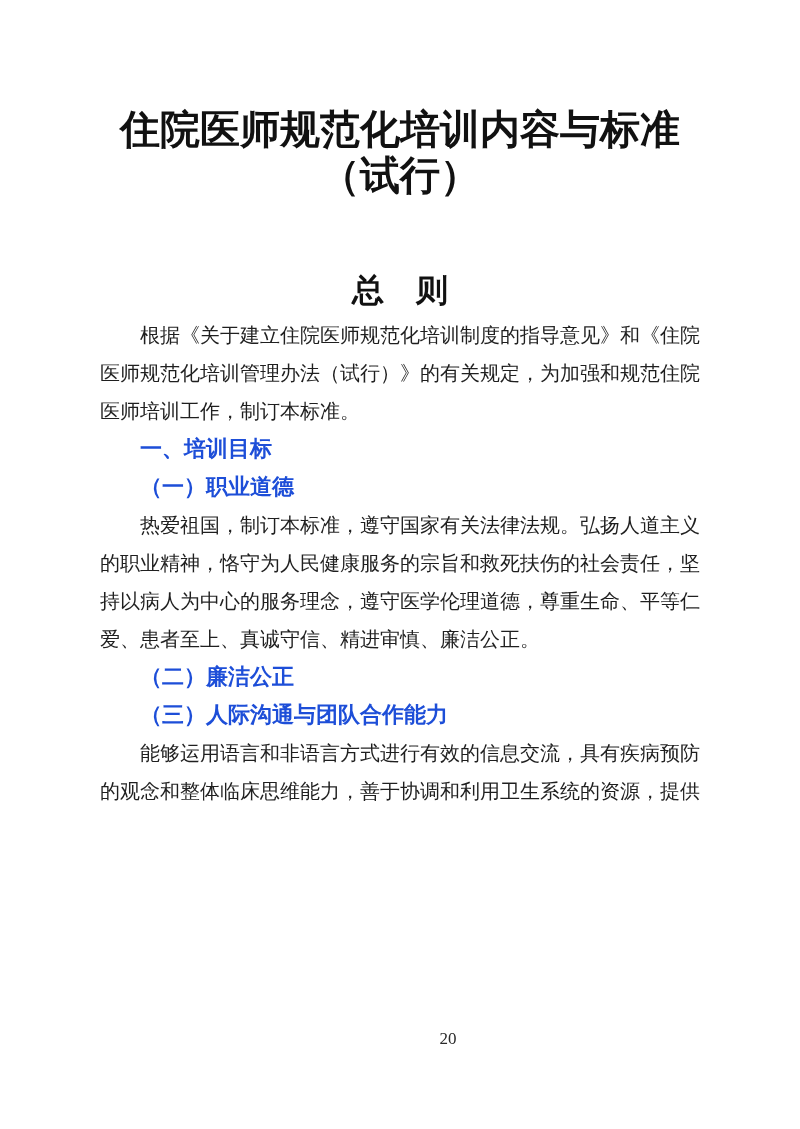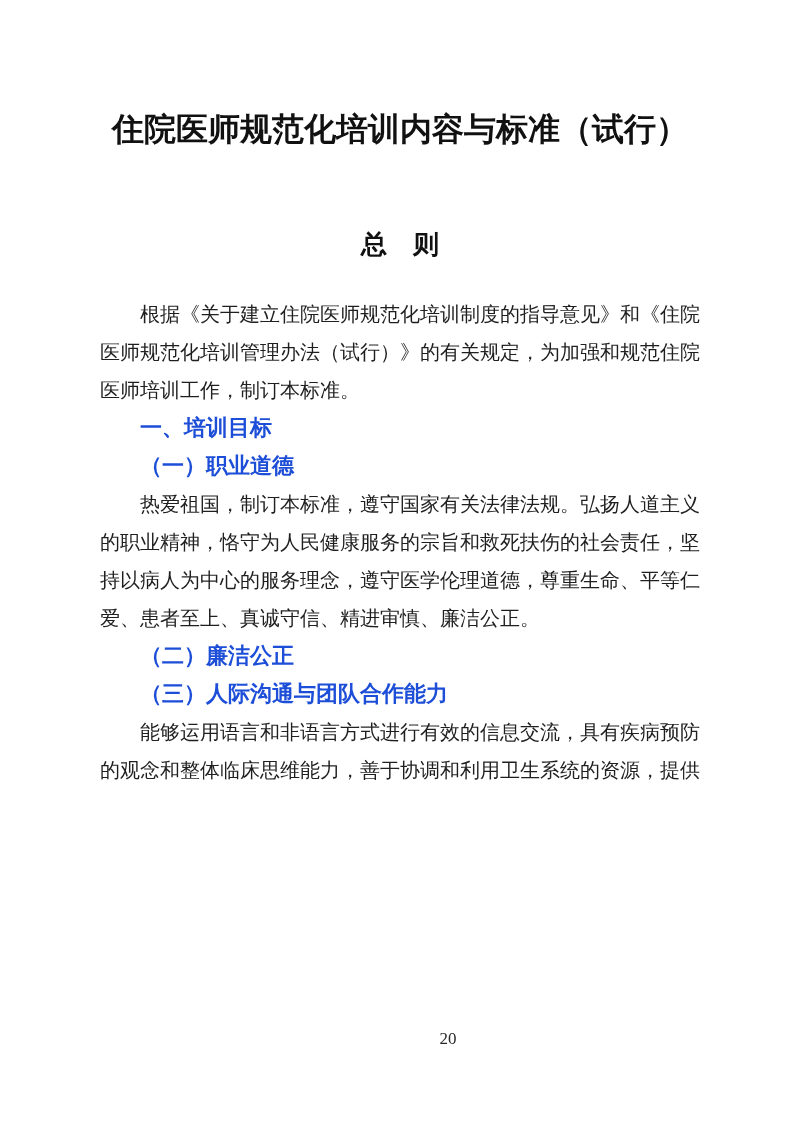--- a/index.html
+++ b/index.html
@@ -17,38 +17,38 @@
     font-family: "Liberation Serif", "DejaVu Serif", serif;
     overflow: hidden;
   }
   .content {
     width: 600px;
     margin: 0 auto;
   }
   .doc-title {
     margin: 106px 0 0 0;
     text-align: center;
-    font-size: 32px;
+    font-size: 40px;
     line-height: 46px;
     font-weight: 700;
     letter-spacing: 0px;
     color: #111111;
     font-family: "Liberation Sans", "DejaVu Sans", sans-serif;
   }
   .section-title {
     margin: 72px 0 0 0;
     text-align: center;
-    font-size: 26px;
+    font-size: 32px;
     line-height: 40px;
     font-weight: 700;
     color: #111111;
     font-family: "Liberation Sans", "DejaVu Sans", sans-serif;
   }
   .body-text {
-    margin-top: 31px;
+    margin-top: 6px;
     font-size: 20px;
     line-height: 38px;
     text-align: justify;
   }
   .body-text p {
     margin: 0;
     text-indent: 2em;
   }
   .body-text h3 {
     margin: 0;

